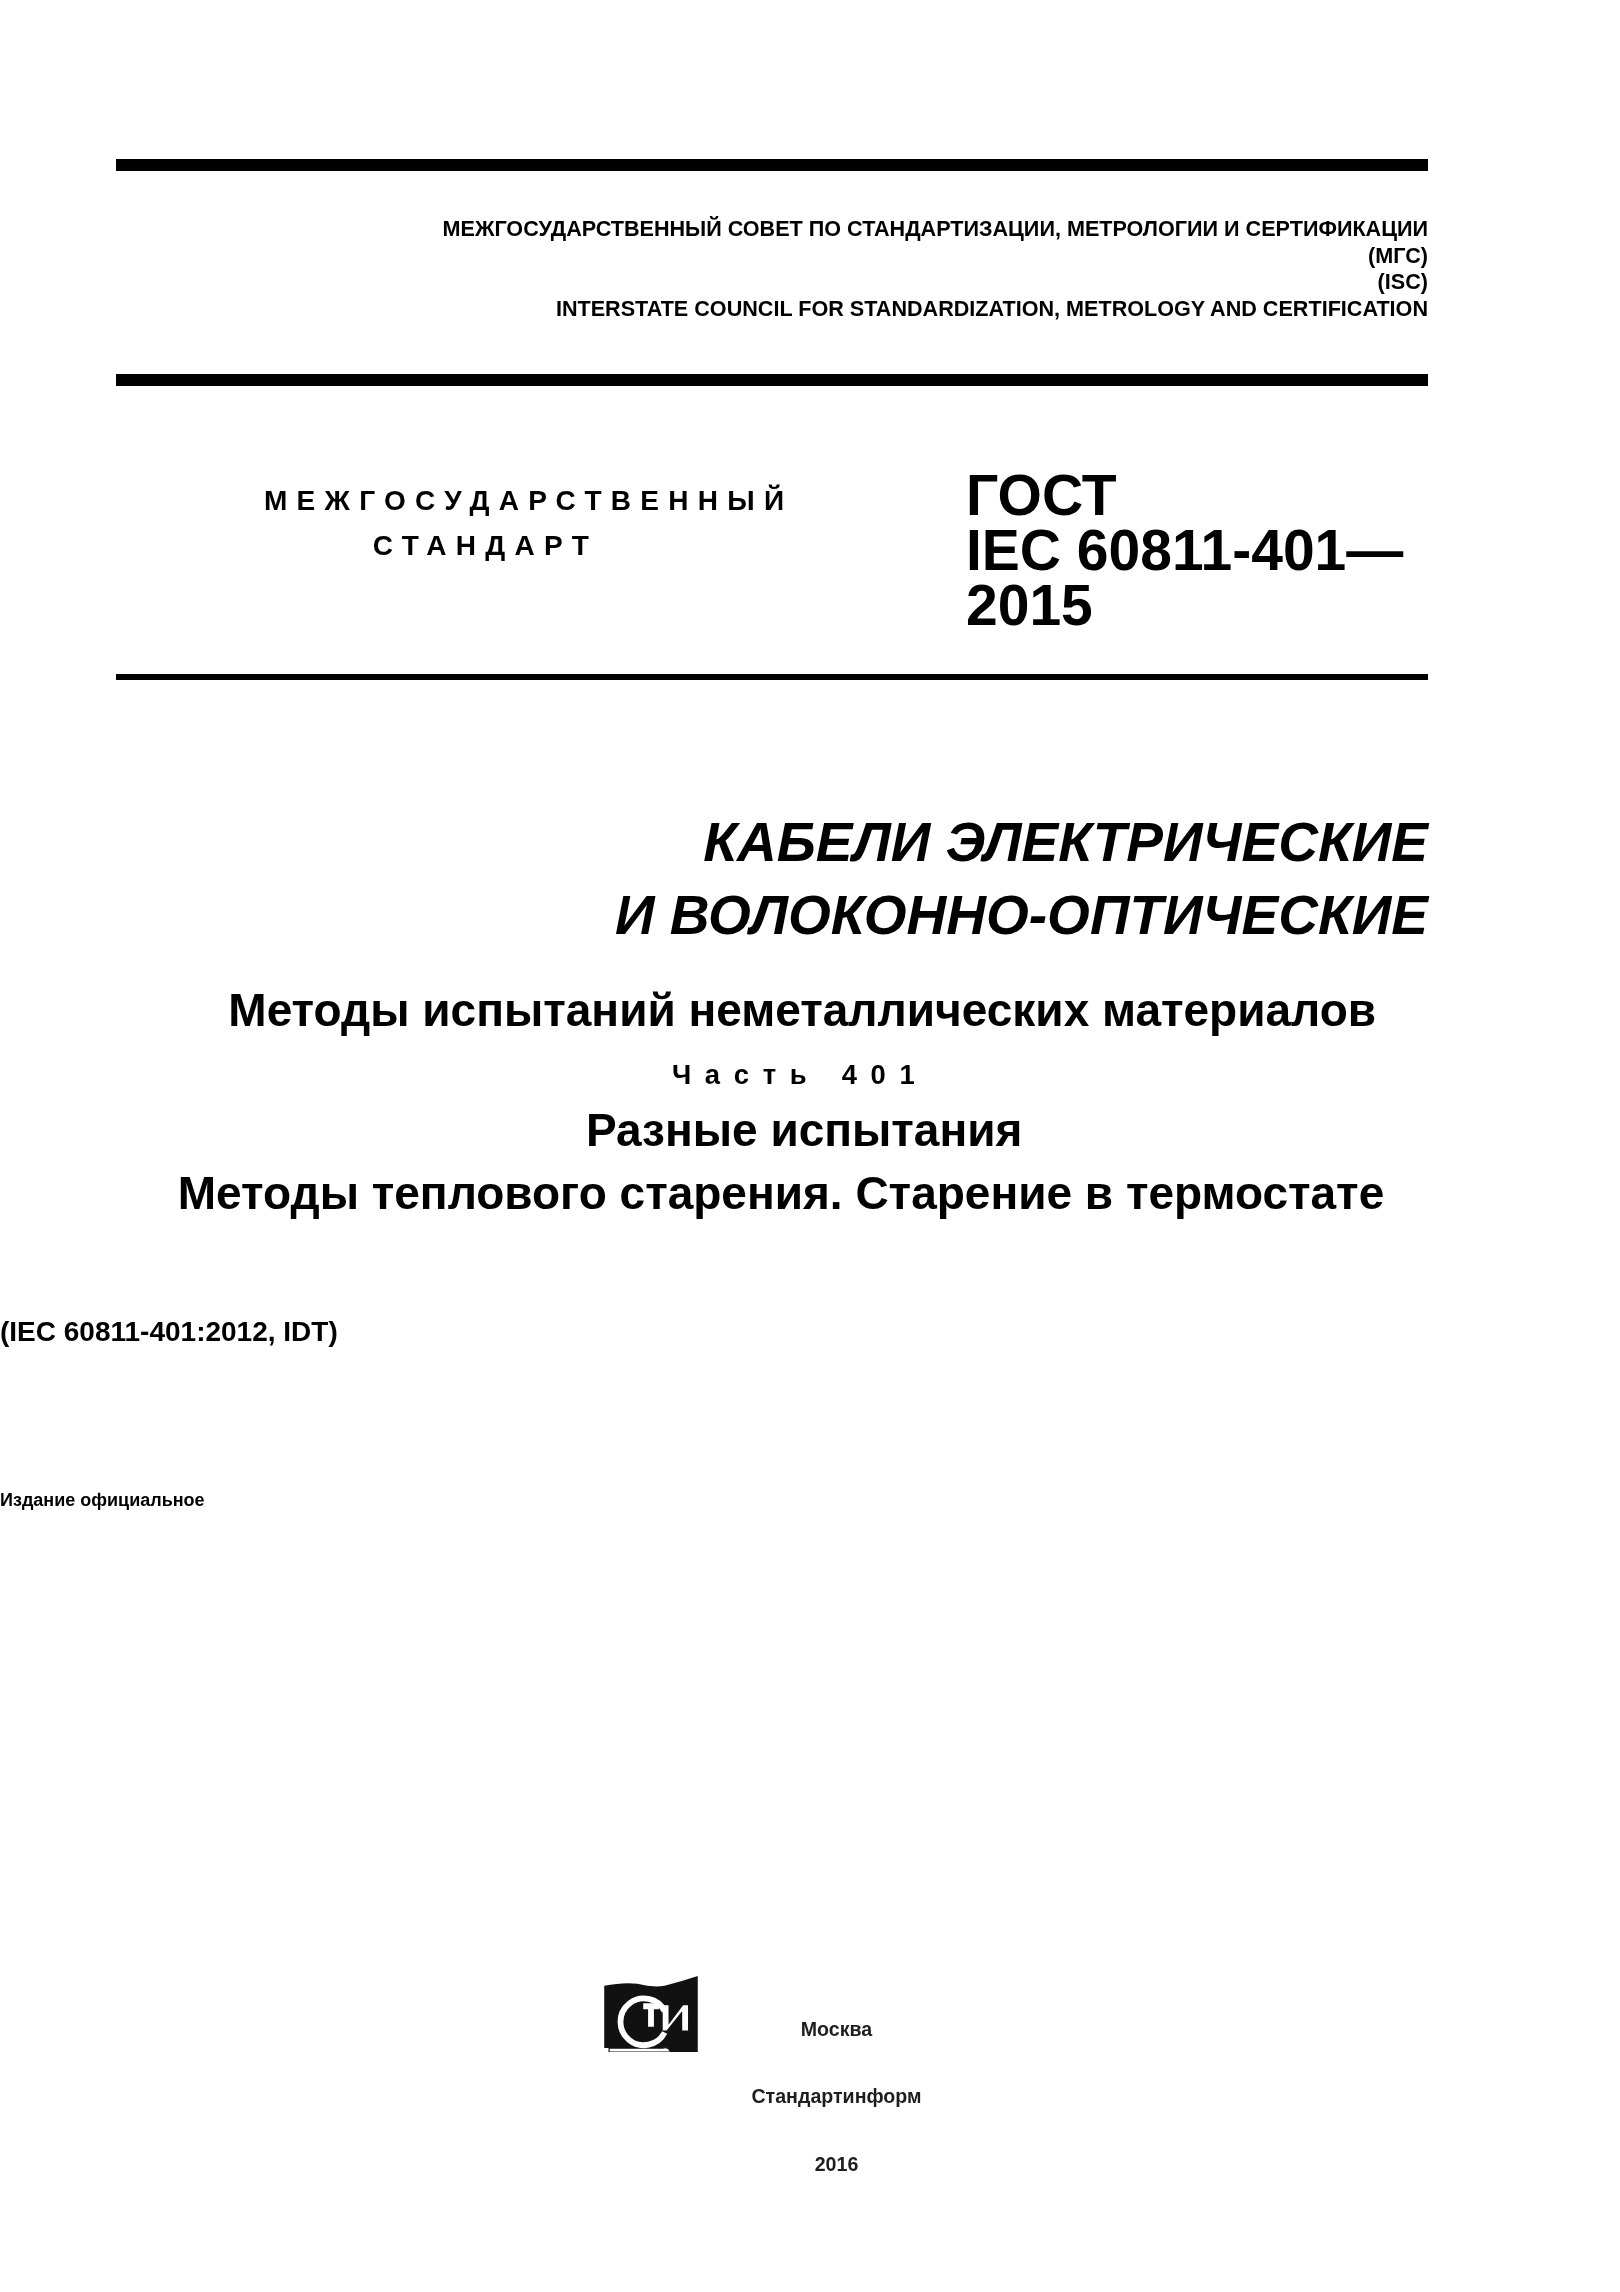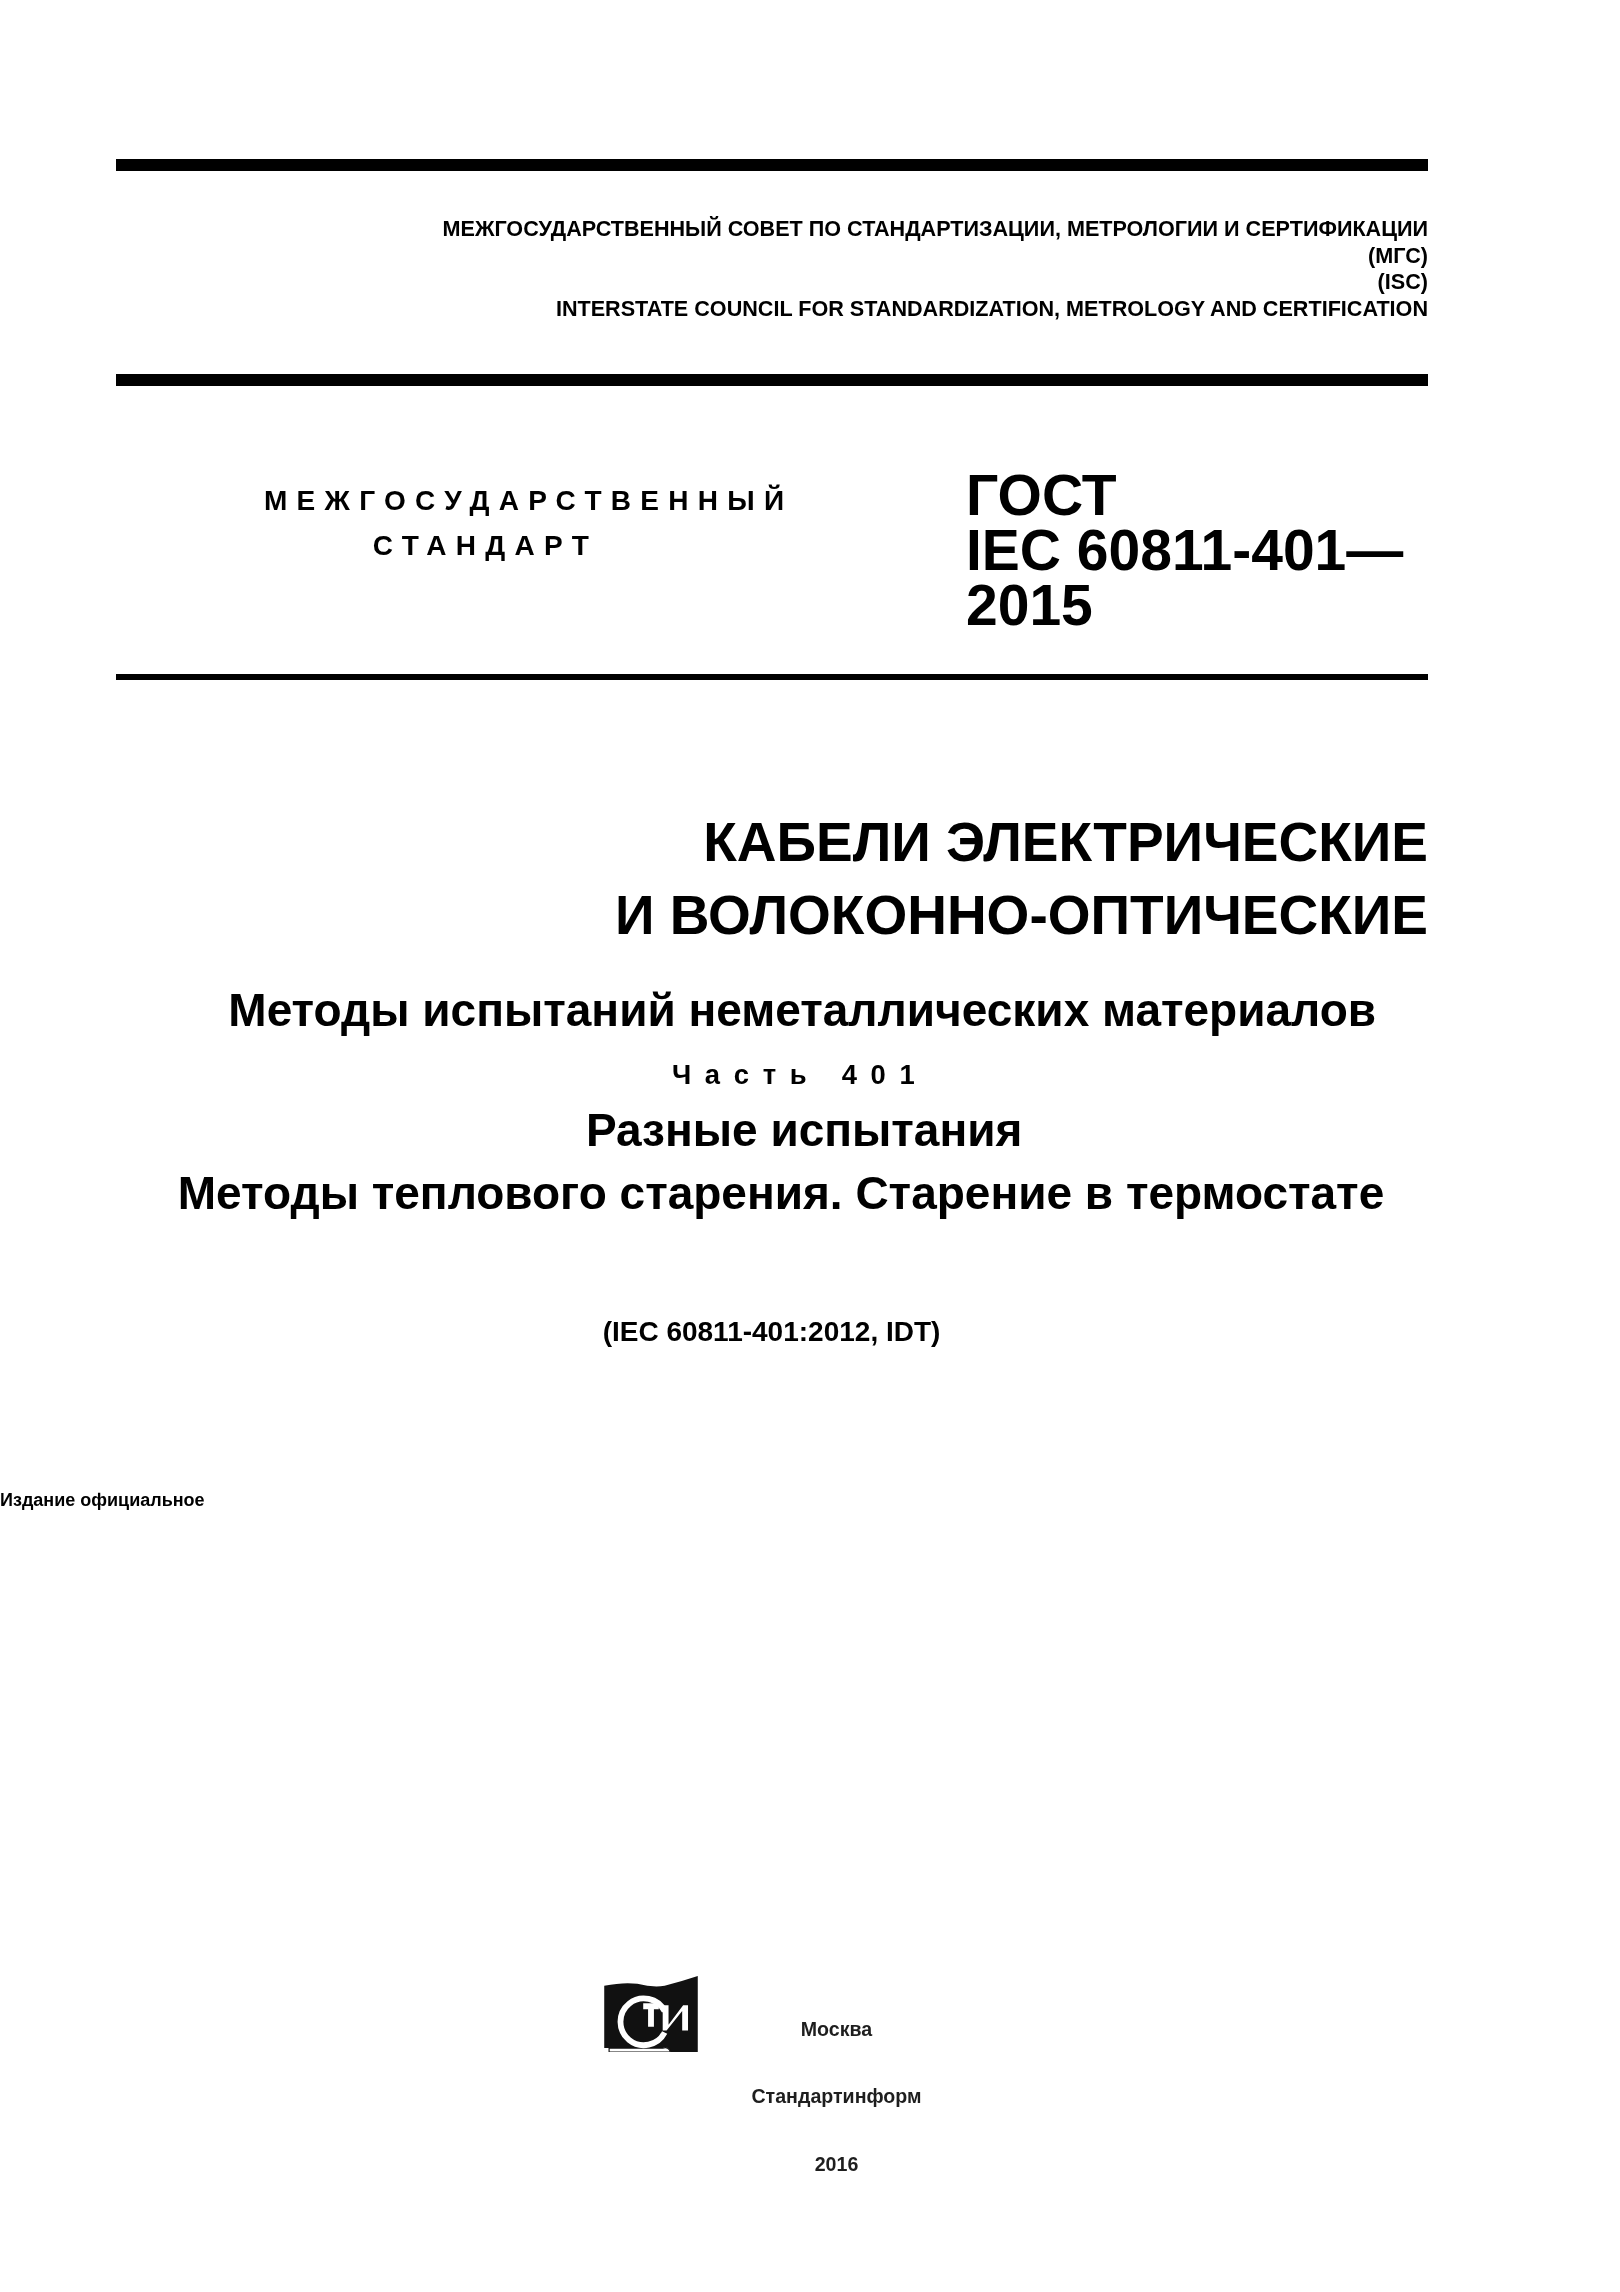--- a/index.html
+++ b/index.html
@@ -10,25 +10,25 @@
   .bar-thin { height: 5.9px; }
   .center-block { position: absolute; left: 116px; width: 1312px; text-align: right; }
   .council { top: 216px; font-weight: bold; font-size: 21.6px; line-height: 26.5px; }
   .council div { white-space: nowrap; }
   .std-label { position: absolute; left: 228px; width: 443px; top: 478px; text-align: center;
                font-weight: bold; font-size: 28px; letter-spacing: 9.3px; line-height: 45px; margin-left: 36px; }
   .std-label div { white-space: nowrap; }
   .gost { position: absolute; left: 966px; top: 439px; font-weight: bold; font-size: 57px; line-height: 55px; margin-top: 29px; }
   .gost div { white-space: nowrap; }
   .title { top: 806px; font-weight: bold; font-size: 55px; line-height: 73px; }
-  .title div { white-space: nowrap; }
+  .title div { white-space: nowrap; font-style: italic; }
   .sub { position: absolute; left: 0; width: 1620px; text-align: center; font-weight: bold; white-space: nowrap; }
   .sub-main { font-size: 46px; }
   .part { font-size: 27.4px; letter-spacing: 13.7px; }
-  .iec-ref { position: absolute; left: 0; width: 1543px; top: 1316px; text-align: center;
+  .iec-ref { position: absolute; left: 0; width: 1543px; top: 1316px; text-align: left;
              font-weight: bold; font-size: 28px; white-space: nowrap; }
   .edition { position: absolute; left: 0; width: 1543px; top: 1490px; 
              font-weight: bold; font-size: 18px; white-space: nowrap; }
   .logo { position: absolute; left: 604px; top: 1976px; width: 94px; height: 76px; }
   .publisher { position: absolute; left: 725px; width: 223px; top: 1976px; text-align: center;
                font-weight: bold; font-size: 19.6px; line-height: 27.4px; color: #1e1e1e; }
   .publisher div { white-space: nowrap; margin-top: 40px; }
 </style>
 </head>
 <body>

